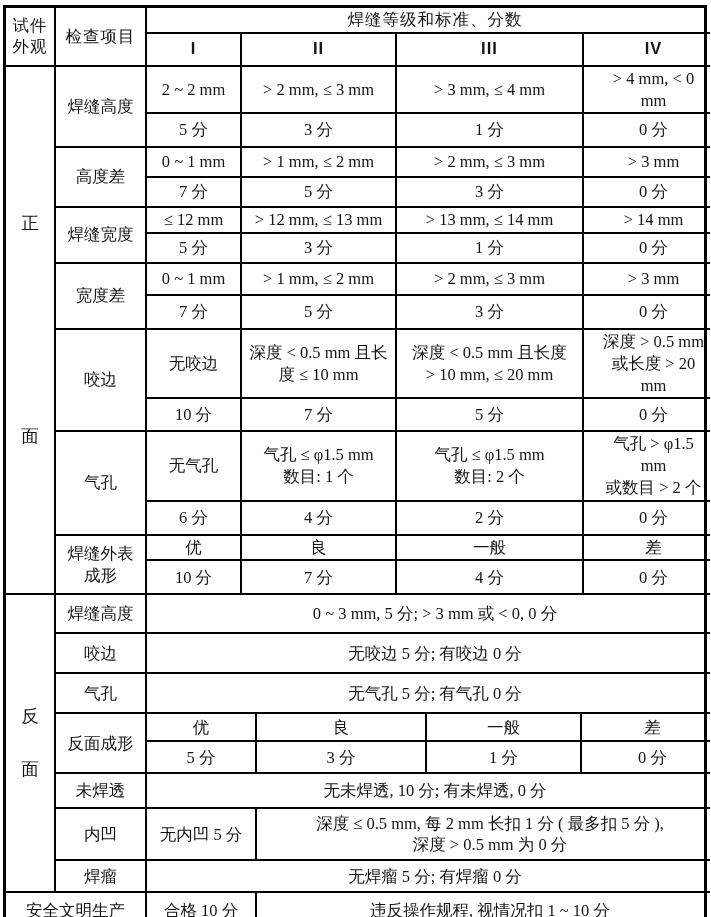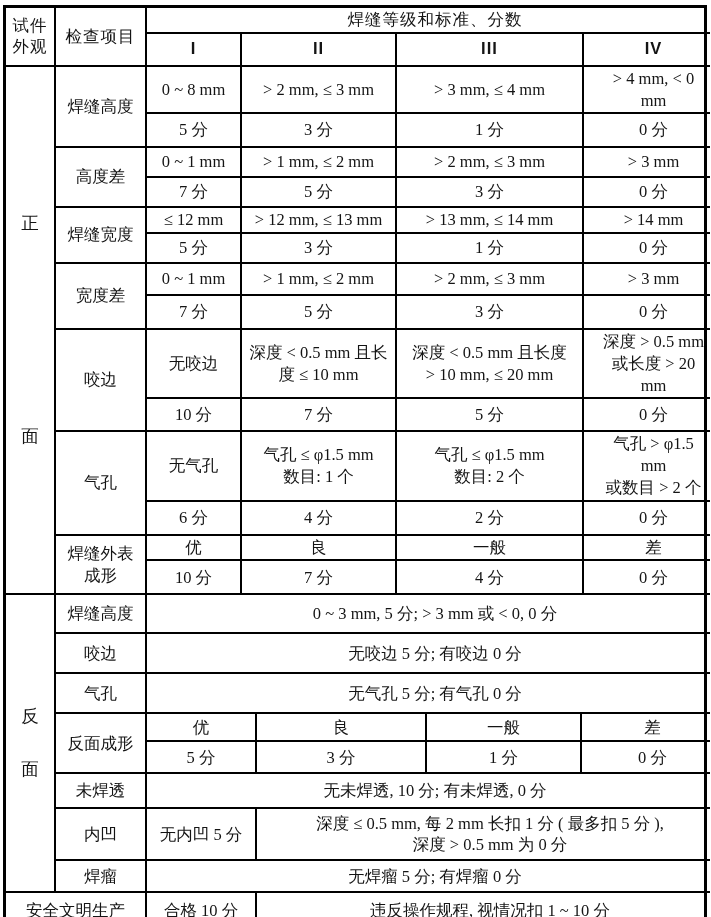--- a/index.html
+++ b/index.html
@@ -85,21 +85,21 @@
       </tr>
 
       <tr style="height:36px">
         <td rowspan="14" class="vcell">
           <div class="vstack vstack-front">
             <span>正</span>
             <span>面</span>
           </div>
         </td>
         <td rowspan="2">焊缝高度</td>
-        <td>0 ~ 8 mm</td>
+        <td>2 ~ 2 mm</td>
         <td>&gt; 2 mm, ≤ 3 mm</td>
         <td>&gt; 3 mm, ≤ 4 mm</td>
         <td>&gt; 4 mm, &lt; 0 mm</td>
       </tr>
       <tr style="height:34px">
         <td class="score">5 分</td>
         <td class="score">3 分</td>
         <td class="score">1 分</td>
         <td class="score">0 分</td>
       </tr>

